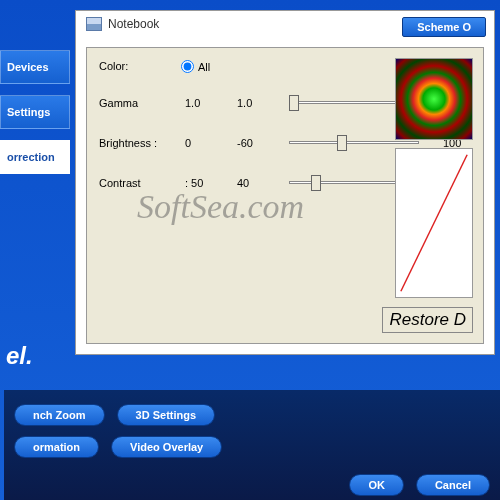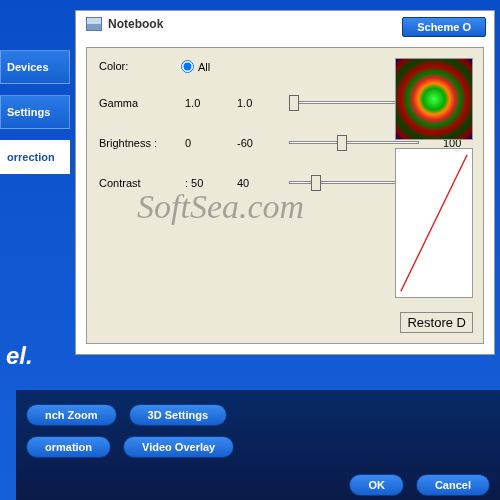--- a/index.html
+++ b/index.html
@@ -6,41 +6,41 @@
   body { font-family: Tahoma, Arial, sans-serif; font-size: 11px; background: #888; width: 500px; height: 500px; overflow: hidden; }
   .window { width: 500px; height: 500px; background: linear-gradient(to bottom, #0a4dc8, #1560d8); position: relative; }
   .header { padding: 8px 10px; }
   .header-title { color: #fff; font-size: 13px; font-weight: bold; text-align: right; line-height: 1.2; }
   .sidebar { position: absolute; left: 0; top: 50px; width: 70px; }
   .side-btn { background: linear-gradient(to bottom, #2a7ae8, #1560d0); color: #fff; padding: 10px 6px; margin-bottom: 11px; font-size: 11px; font-weight: bold; cursor: pointer; border: 1px solid rgba(255,255,255,0.3); }
   .side-btn.active { background: #fff; color: #1a4fa8; }
   .panel { position: absolute; left: 75px; top: 10px; right: 5px; height: 345px; background: #fff; border: 1px solid #999; }
   .panel-title { display: flex; align-items: center; padding: 6px 10px; gap: 6px; }
   .panel-title .icon { width: 16px; height: 14px; background: linear-gradient(to bottom, #c8d8f0 50%, #7a9cc8 50%); border: 1px solid #5a7aa8; }
-  .panel-title span { font-size: 12px; font-weight: bold; color: #333; }
+  .panel-title span { font-size: 12px; font-weight: normal; color: #333; }
   .scheme-btn { position: absolute; right: 8px; top: 6px; background: linear-gradient(to bottom, #3a8af0, #1560d0); color: #fff; padding: 3px 14px; border-radius: 2px; font-size: 11px; font-weight: bold; cursor: pointer; border: 1px solid #0a3a88; }
   .content { position: absolute; left: 10px; top: 36px; right: 10px; bottom: 10px; background: #ece9d8; border: 1px solid #999; padding: 12px; }
   .label { width: 62px; color: #000; }
   .radio-group { display: flex; flex-direction: column; gap: 6px; margin-left: 10px; }
   .radio-row { display: flex; align-items: flex-start; gap: 40px; }
   .radio-item { display: flex; align-items: center; gap: 4px; cursor: pointer; }
   .radio-item input { margin: 0; }
   .slider-row { display: flex; align-items: center; gap: 24px; margin-top: 20px; }
   .slider-row .label { width: 62px; }
   .val { width: 28px; color: #000; }
   .minmax { width: 28px; text-align: left; color: #000; }
   .slider { flex: 1; height: 20px; position: relative; }
   .slider-track { position: absolute; left: 0; right: 0; top: 8px; height: 3px; background: #fff; border: 1px solid #888; }
   .slider-thumb { position: absolute; top: 2px; width: 10px; height: 16px; background: #ece9d8; border: 1px solid #666; cursor: pointer; }
   .preview { position: absolute; right: 10px; top: 10px; width: 78px; height: 82px; border: 1px solid #999; background: radial-gradient(circle at 50% 50%, #4f4 0%, #0a0 20%, #f80 28%, #d22 38%, #070 48%, #a00 60%, #040 75%, #800 88%, #006 100%); }
   .curve { position: absolute; right: 10px; top: 100px; width: 78px; height: 150px; border: 1px solid #999; background: #fff; }
   .curve svg { width: 100%; height: 100%; }
-  .restore { position: absolute; right: 10px; bottom: 10px; padding: 2px 6px; background: #ece9d8; border: 1px solid #888; font-size: 13px; cursor: pointer; }
+  .restore { position: absolute; right: 10px; bottom: 10px; padding: 2px 6px; background: #ece9d8; border: 1px solid #888; font-size: 17px; cursor: pointer; font-style: italic; }
   .watermark { position: absolute; left: 50px; top: 140px; font-family: Georgia, serif; font-size: 34px; font-style: italic; color: rgba(90,90,90,0.5); pointer-events: none; z-index: 5; }
-  .bottom-bar { position: absolute; left: 16px; right: 0; bottom: 0; height: 110px; background: linear-gradient(to bottom, #082a68, #0a1a48); padding: 14px 10px; display: flex; flex-wrap: wrap; gap: 10px; align-items: flex-start; }
+  .bottom-bar { position: absolute; left: 4px; right: 0; bottom: 0; height: 110px; background: linear-gradient(to bottom, #082a68, #0a1a48); padding: 14px 10px; display: flex; flex-wrap: wrap; gap: 10px; align-items: flex-start; }
   .btn { background: linear-gradient(to bottom, #3a8af0, #1560d0); color: #fff; padding: 4px 18px; border-radius: 12px; font-size: 11px; font-weight: bold; cursor: pointer; border: 1px solid #0a3a88; white-space: nowrap; }
   .btn-row { display: flex; gap: 12px; width: 100%; }
   .btn-row.right { justify-content: flex-end; margin-top: 6px; }
   .intel { position: absolute; left: 6px; bottom: 130px; color: #fff; font-size: 24px; font-weight: bold; font-style: italic; text-align: right; }
 </style>
 </head>
 <body>
 
 <div class="window">
   <div class="header">

